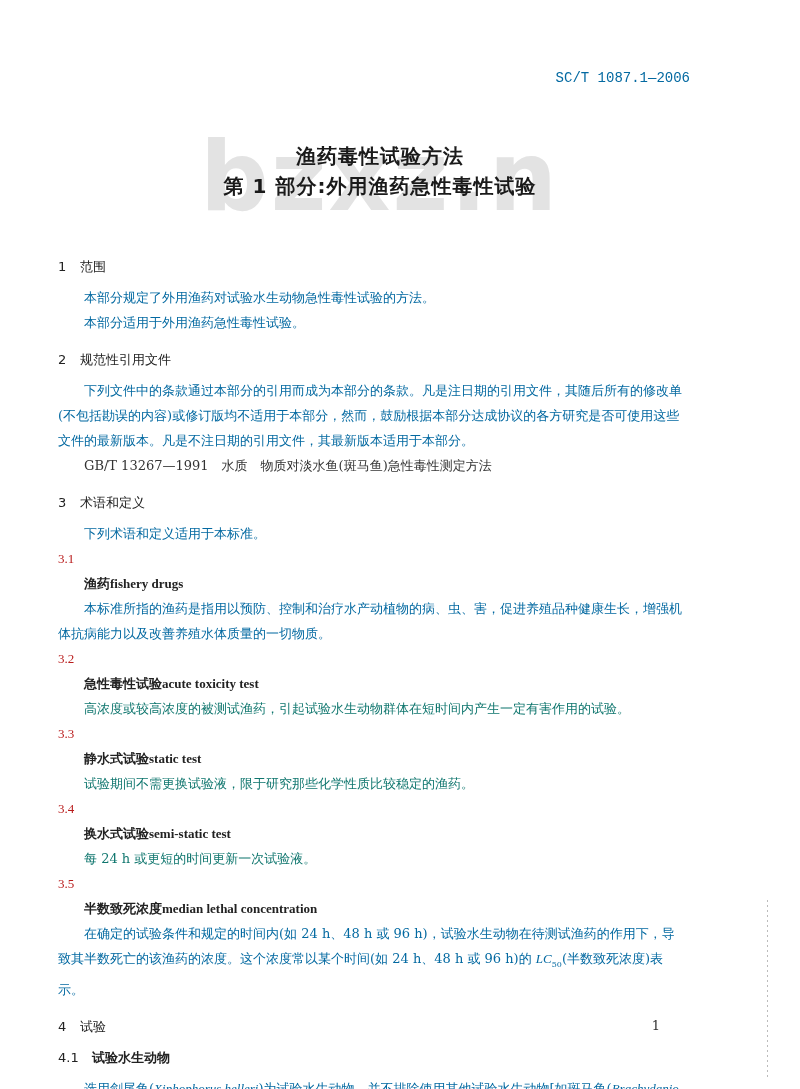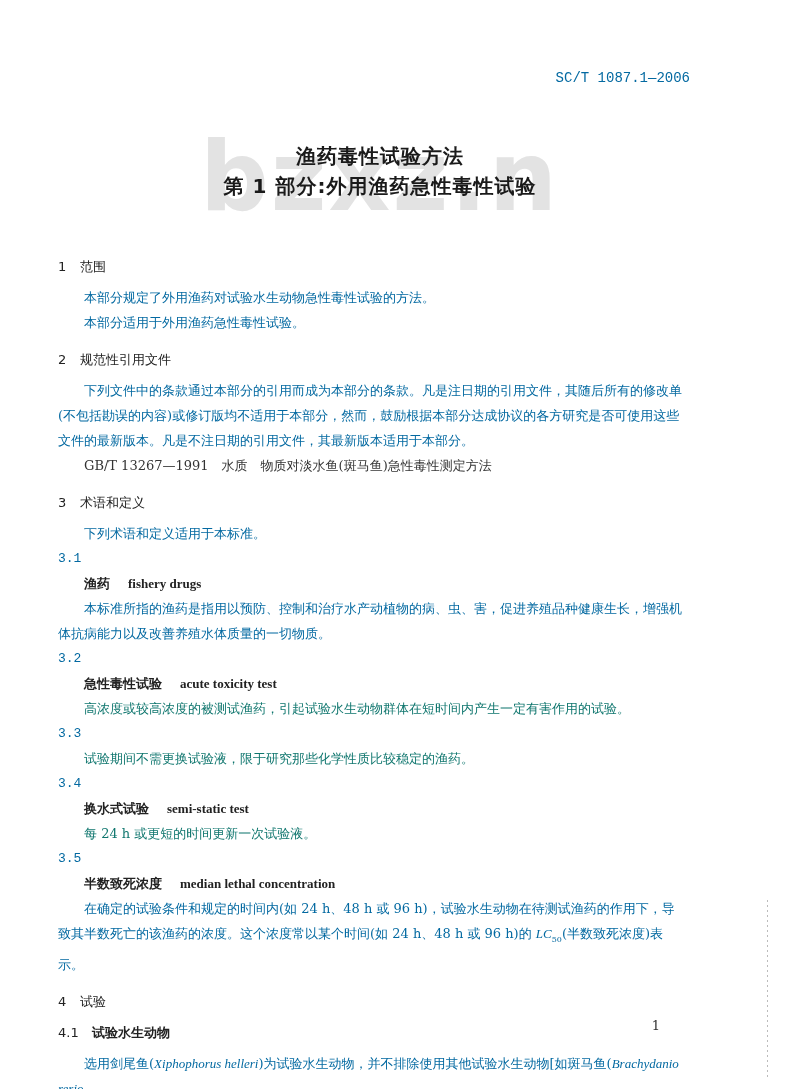--- a/index.html
+++ b/index.html
@@ -13,23 +13,23 @@
   .title { position: absolute; left: 0; width: 800px; text-align: center;
            font-family: "DejaVu Sans", sans-serif; font-weight: bold; color: #1a1a1a; }
   .title1 { top: 143px; font-size: 20px; letter-spacing: 1px; left: -20px; }
   .title2 { top: 173px; font-size: 20px; letter-spacing: 1px; left: -20px; }
   .content { position: absolute; left: 58px; top: 246px; width: 625px; font-size: 13px; line-height: 25px; }
   .h1 { font-family: "DejaVu Sans", sans-serif; font-size: 13px; margin-top: 12px; margin-bottom: 6px; color:#222; }
   .h1:first-child { margin-top: 8px; }
   .h1 .num { display: inline-block; width: 22px; }
   .p { text-indent: 26px; color: #0369a1; }
   .ref { padding-left: 26px; color: #333; }
-  .clause { color: #0369a1; font-family: Liberation Mono, monospace; }
+  .clause { color: #b91c1c; font-family: Liberation Serif, serif; }
   .term { padding-left: 26px; font-weight: bold; color: #222; }
-  .term .en { font-family: "Liberation Serif", serif; margin-left: 18px; font-weight: bold; }
+  .term .en { font-family: "Liberation Serif", serif; font-weight: bold; }
   .def { padding-left: 26px; color: #0f766e; }
   .page-num { position: absolute; right: 140px; top: 1018px; font-size: 13px; color:#333; }
   i { font-family: "Liberation Serif", serif; }
   sub { font-size: 8px; }
   .edge-mark { position: absolute; left: 767px; top: 900px; width: 1px; height: 180px;
                background: repeating-linear-gradient(#bbb 0 2px, transparent 2px 5px); }
 </style>
 </head>
 <body>
 
@@ -59,20 +59,21 @@
 
   <div class="clause">3.1</div>
   <div class="term"><span>渔药</span><span class="en">fishery drugs</span></div>
   <div class="p">本标准所指的渔药是指用以预防、控制和治疗水产动植物的病、虫、害，促进养殖品种健康生长，增强机体抗病能力以及改善养殖水体质量的一切物质。</div>
 
   <div class="clause">3.2</div>
   <div class="term"><span>急性毒性试验</span><span class="en">acute toxicity test</span></div>
   <div class="def">高浓度或较高浓度的被测试渔药，引起试验水生动物群体在短时间内产生一定有害作用的试验。</div>
 
   <div class="clause">3.3</div>
+  <div class="term"><span>静水式试验</span><span class="en">static test</span></div>
   <div class="def">试验期间不需更换试验液，限于研究那些化学性质比较稳定的渔药。</div>
 
   <div class="clause">3.4</div>
   <div class="term"><span>换水式试验</span><span class="en">semi-static test</span></div>
   <div class="def">每 24 h 或更短的时间更新一次试验液。</div>
 
   <div class="clause">3.5</div>
   <div class="term"><span>半数致死浓度</span><span class="en">median lethal concentration</span></div>
   <div class="p"><span>在确定的试验条件和规定的时间内(如 24 h、48 h 或 96 h)，试验水生动物在待测试渔药的作用下，导致其半数死亡的该渔药的浓度。这个浓度常以某个时间(如 24 h、48 h 或 96 h)的 </span><i>LC</i><sub>50</sub><span>(半数致死浓度)表示。</span></div>
 

